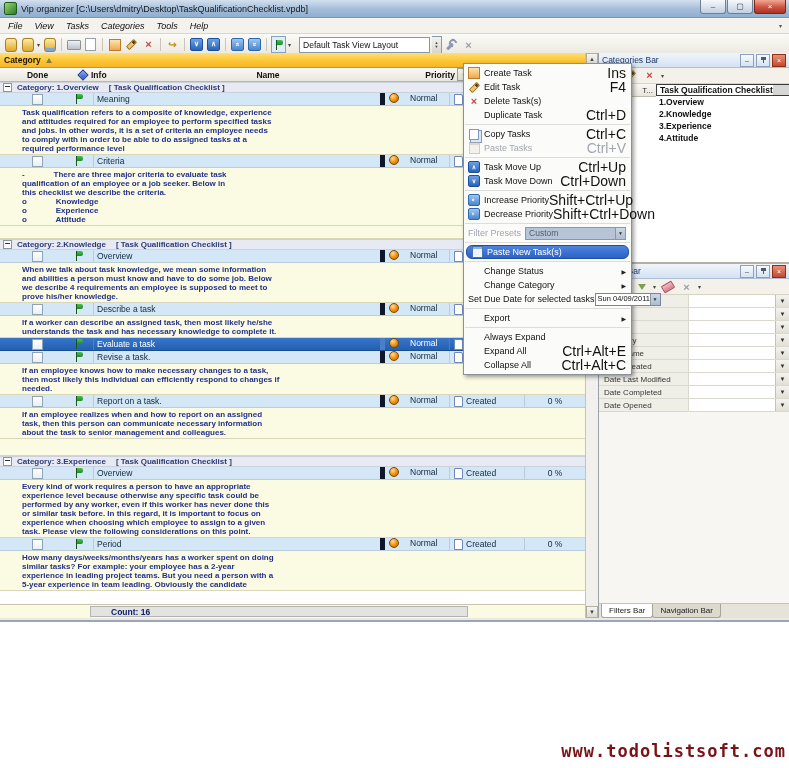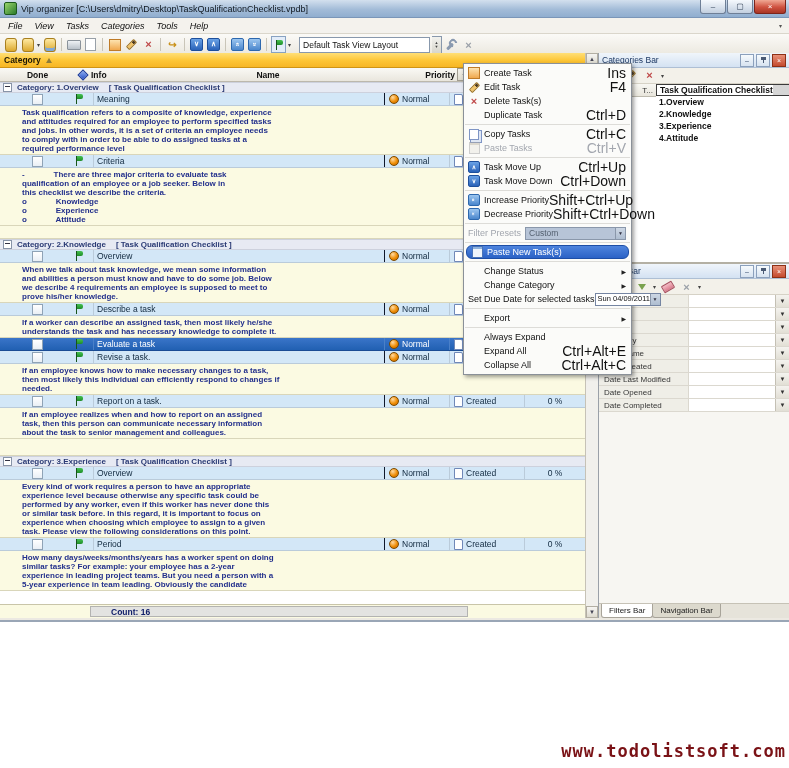--- a/index.html
+++ b/index.html
@@ -68,21 +68,21 @@
   .grouprow{height:11px;background:#e7eaf3;border-top:1px solid #cdd1dd;border-bottom:1px solid #cdd1dd;display:flex;align-items:center;font-size:8px;font-weight:bold;color:#2a3a74;box-sizing:border-box}
   .minusbox{width:7px;height:7px;border:1px solid #8894a8;background:#fff;margin:0 5px 0 3px;position:relative;flex:none}
   .minusbox::after{content:"";position:absolute;left:1px;right:1px;top:2px;height:1px;background:#334}
   .grp-book{margin-left:10px;font-weight:bold}
   .trow{height:13px;display:flex;align-items:stretch;background:#d3e7f7;border-bottom:1px solid #bacbda;font-size:8.5px;color:#10283e;box-sizing:border-box}
   .c-sp{width:10px;flex:none}
   .c-done{width:55px;display:flex;align-items:center;justify-content:center;flex:none}
   .cb{width:9px;height:9px;background:linear-gradient(#fff,#e9eff5);border:1px solid #8fa3b6}
   .c-flag{width:28px;display:flex;align-items:center;justify-content:center;border-right:1px solid #bacbda;flex:none}
   .c-name{flex:1;display:flex;align-items:center;padding-left:3px;white-space:nowrap;overflow:hidden}
-  .c-pri{width:60px;border-left:1px solid #0f172a;display:flex;align-items:center;padding-left:4px;gap:3px;flex:none}
+  .c-pri{width:60px;border-left:5px solid #0f172a;display:flex;align-items:flex-start;padding-left:4px;gap:11px;flex:none}
   .c-status{width:70px;border-left:1px solid #bacbda;display:flex;align-items:center;padding-left:4px;gap:3px;flex:none}
   .c-pct{width:60px;border-left:1px solid #bacbda;display:flex;align-items:center;justify-content:center;flex:none}
   .ball{width:8px;height:8px;border-radius:50%;background:radial-gradient(circle at 35% 30%,#ffd9a0,#ef8e06 55%,#b95f00);border:1px solid #7c4a00;flex:none}
   .pagei{width:7px;height:9px;background:#fff;border:1px solid #7088b8;border-radius:0 2px 0 0;flex:none}
   .nrow{background:#fbfae2;border-bottom:1px solid #d9d6ba;padding:2px 0 1px 22px}
   .ntext{width:258px;font-size:8px;font-weight:bold;color:#23308c;line-height:9px;white-space:pre-wrap}
   .brow{background:#fbfae2;border-bottom:1px solid #d9d6ba}
   .trow.sel{background:linear-gradient(#3a75c9,#2160b2);border-bottom-color:#1a4c94;color:#fff}
   .trow.sel .c-flag,.trow.sel .c-pri,.trow.sel .c-status,.trow.sel .c-pct{border-color:#4a80c8}
   .nrow.sel{background:#2e6cc2;border-bottom-color:#1a4c94}
@@ -624,26 +624,26 @@
                 <span class="fr-label">Date Created</span>
                 <span class="fr-val"></span>
                 <span class="fr-btn">▼</span>
               </div>
               <div class="frow">
                 <span class="fr-label">Date Last Modified</span>
                 <span class="fr-val"></span>
                 <span class="fr-btn">▼</span>
               </div>
               <div class="frow">
-                <span class="fr-label">Date Opened</span>
+                <span class="fr-label">Date Completed</span>
                 <span class="fr-val"></span>
                 <span class="fr-btn">▼</span>
               </div>
               <div class="frow">
-                <span class="fr-label">Date Completed</span>
+                <span class="fr-label">Date Opened</span>
                 <span class="fr-val"></span>
                 <span class="fr-btn">▼</span>
               </div>
             </div>
           <div class="fempty"></div>
           <div class="ftabs" id="ftabs">
               <span class="tab active">Filters Bar</span>
               <span class="tab">Navigation Bar</span>
             </div>
         </div>

